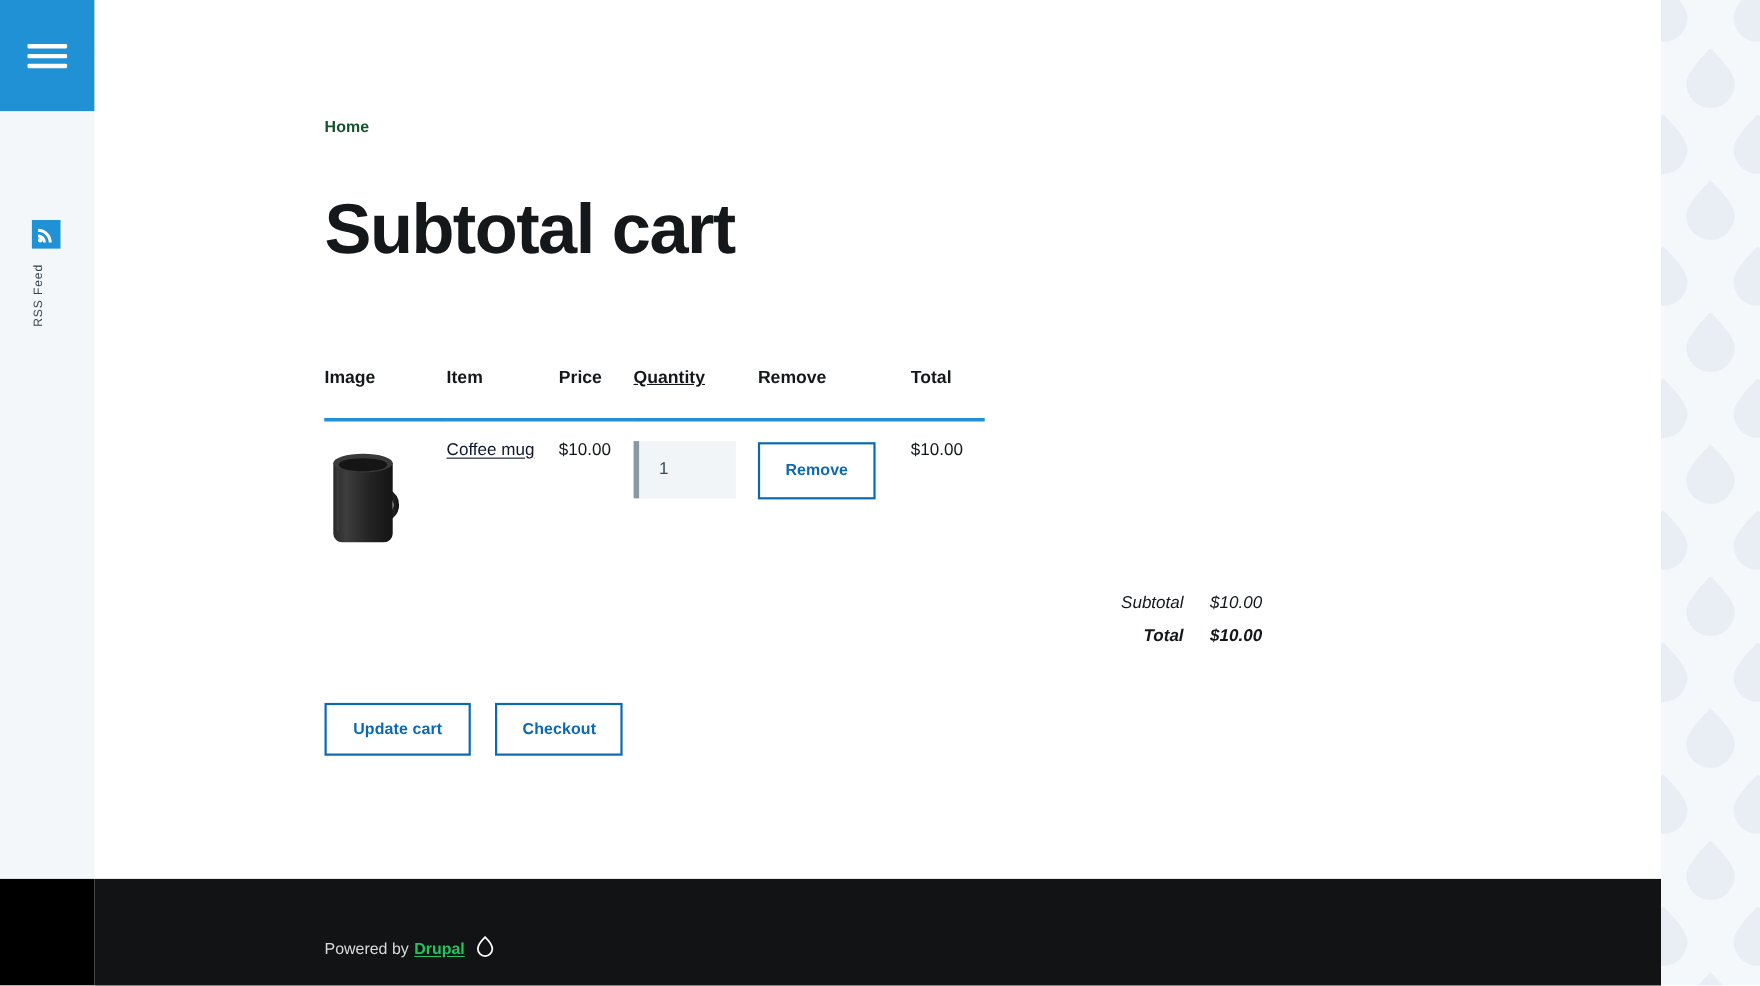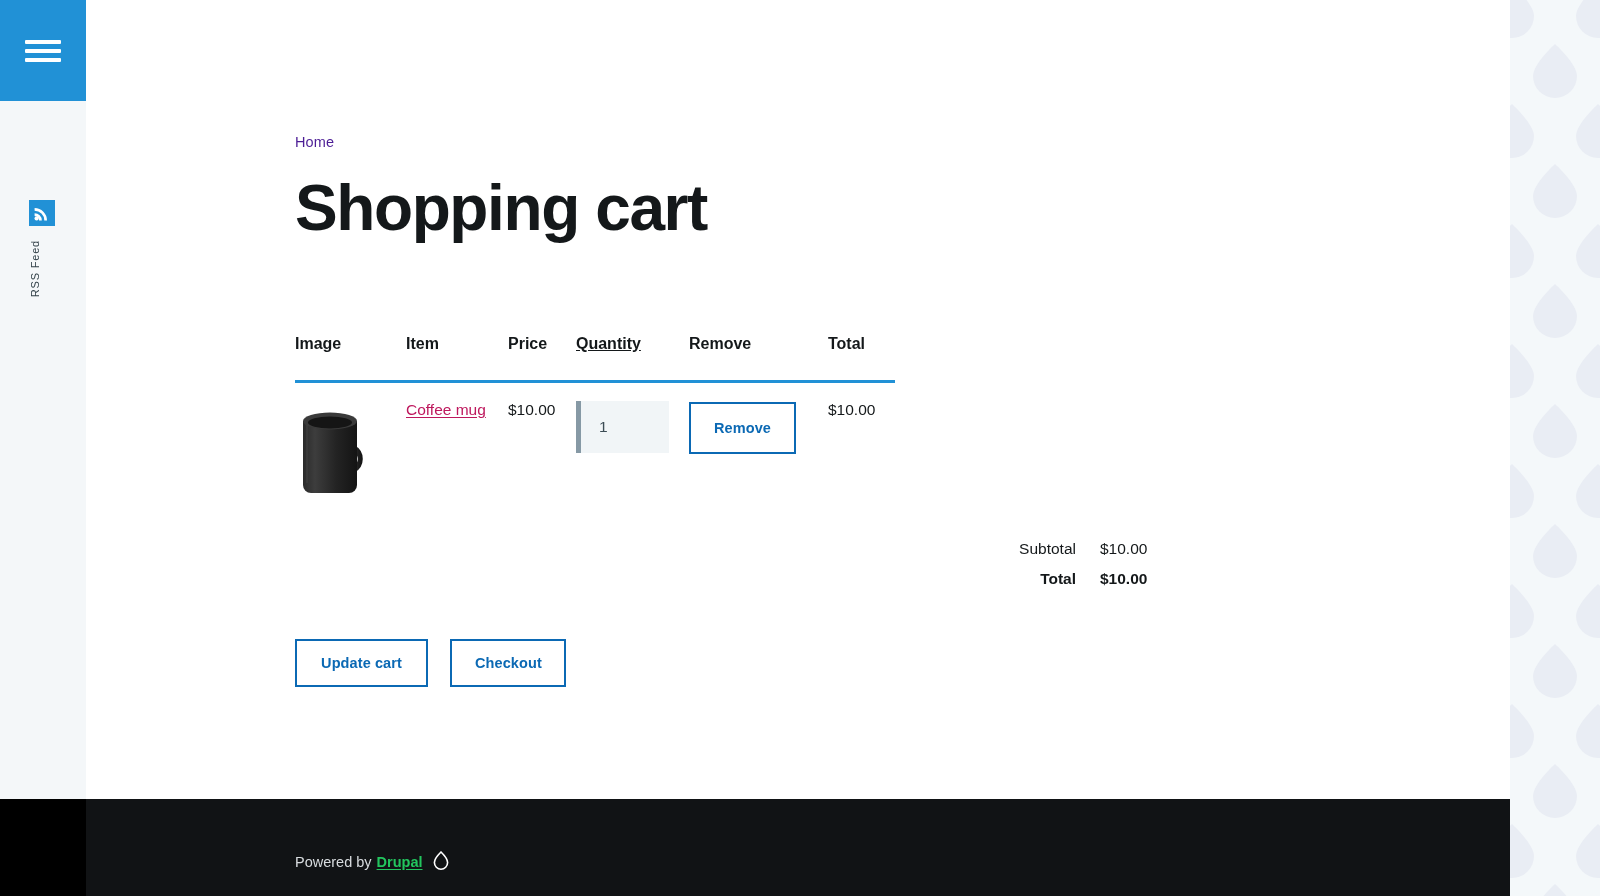--- a/index.html
+++ b/index.html
@@ -98,25 +98,24 @@
     position: absolute;
     left: 209px;
     top: 0;
     width: 700px;
   }
 
   .breadcrumb {
     position: absolute;
     top: 108px;
     font-size: 14.5px;
-    font-weight: normal;
-    color: #4c1d95;
+    font-weight: bold;
+    color: #14532d;
     text-decoration: none;
     letter-spacing: 0.1px;
-    margin-top: 26px;
   }
   .page-title {
     position: absolute;
     top: 170px;
     margin: 0;
     font-size: 64px;
     line-height: 76px;
     font-weight: bold;
     color: #14181a;
     letter-spacing: -1.4px;
@@ -149,21 +148,21 @@
   }
   th.col-image { width: 111px; }
   th.col-item  { width: 102px; margin-top: 42px; }
   th.col-price { width: 68px; }
   th.col-qty   { width: 113px; text-decoration: underline; }
   th.col-remove{ width: 139px; }
   th.col-total { width: 67px; }
 
   .mug-wrap { width: 95px; height: 100px; position: relative; }
   .item-link {
-    color: #be185d;
+    color: #0f172a;
     text-decoration: underline;
     text-underline-offset: 2px;
     font-size: 15.5px;
   }
   .price-cell { white-space: nowrap; }
 
   .qty-field {
     width: 93px;
     height: 52px;
     background: #f1f5f7;
@@ -193,20 +192,21 @@
     height: 52px;
     margin-top: 1px;
   }
 
   
   .totals {
     position: absolute;
     top: 540px;
     left: 640px;
     width: 245px;
+    font-style: italic;
   }
   .totals-row {
     display: flex;
     justify-content: flex-end;
     align-items: baseline;
     margin-bottom: 12px;
   }
   .totals-label {
     font-size: 15.5px;
     color: #14181a;
@@ -327,21 +327,21 @@
       <span class="rss-label">RSS Feed</span>
     </div>
   </div>
   <div class="sidebar-footer"></div>
 
   <div class="main">
     <div class="content">
 
       <a class="breadcrumb" href="#">Home</a>
 
-      <h1 class="page-title">Shopping cart</h1>
+      <h1 class="page-title">Subtotal cart</h1>
 
       <table class="cart-table">
         <thead>
           <tr>
             <th class="col-image">Image</th>
             <th class="col-item">Item</th>
             <th class="col-price">Price</th>
             <th class="col-qty">Quantity</th>
             <th class="col-remove">Remove</th>
             <th class="col-total">Total</th>

